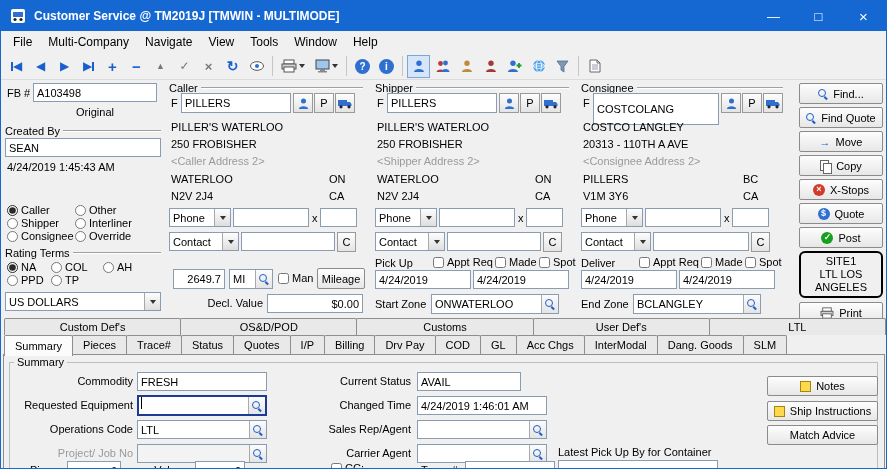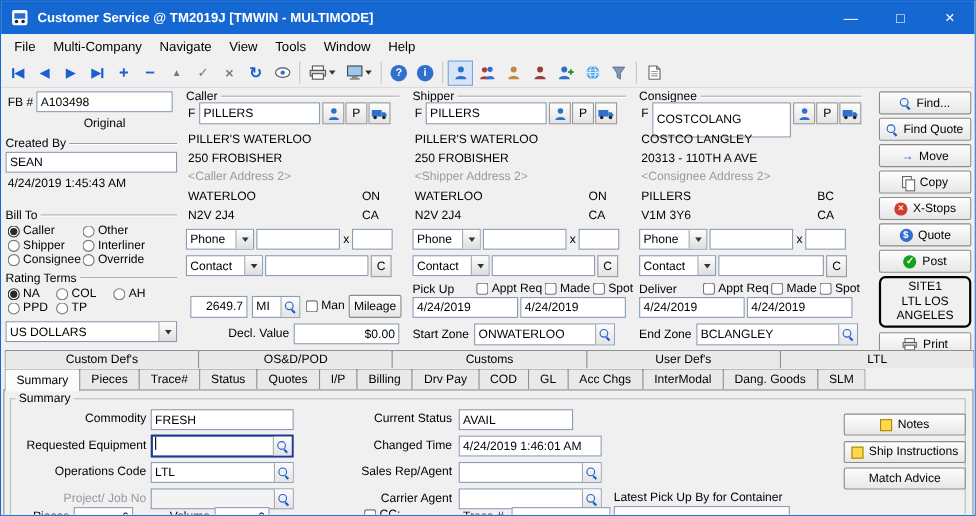--- a/index.html
+++ b/index.html
@@ -215,24 +215,20 @@
     <div class="abs inp" style="left:32px;top:3px;width:124px">A103498</div>
     <div class="abs lbl" style="left:32px;top:26px;width:124px;text-align:center">Original</div>
 
     <div class="abs sep" style="left:4px;top:45px;width:156px">
         <span>Created By</span>
         <span class="ln"></span>
       </div>
     <div class="abs inp" style="left:4px;top:58px;width:156px">SEAN</div>
     <div class="abs lbl" style="left:6px;top:81px">4/24/2019 1:45:43 AM</div>
 
-    <div class="abs sep" style="left:4px;top:110px;width:156px">
-        <span>Bill To</span>
-        <span class="ln"></span>
-      </div>
     <div class="abs rc" style="left:6px;top:124px">
         <input type="radio" name="billto" checked="" style="">
         <span class="lbl">Caller</span>
       </div>
     <div class="abs rc" style="left:74px;top:124px">
         <input type="radio" name="billto" style="">
         <span class="lbl">Other</span>
       </div>
     <div class="abs rc" style="left:6px;top:137px">
         <input type="radio" name="billto" style="">
@@ -468,21 +464,21 @@
         <input type="checkbox" style="">
         <span class="lbl">Made</span>
       </div>
     <div class="abs rc" style="left:744px;top:176px">
         <input type="checkbox" style="">
         <span class="lbl">Spot</span>
       </div>
     <div class="abs inp" style="left:580px;top:190px;width:96px">4/24/2019</div>
     <div class="abs inp" style="left:678px;top:190px;width:96px">4/24/2019</div>
     <div class="abs lbl" style="left:580px;top:218px">End Zone</div>
-    <div class="abs fld" style="left:632px;top:214px;width:147px;height:20px">
+    <div class="abs fld" style="left:632px;top:214px;width:128px;height:20px">
         <span class="val">BCLANGLEY</span>
         <span class="lk">
           <span class="mag"></span>
         </span>
       </div>
 
     <div class="abs btn" style="left:798px;top:3px;width:84px;height:21px">
         <span class="mag"></span>
         <span>Find...</span>
       </div>

